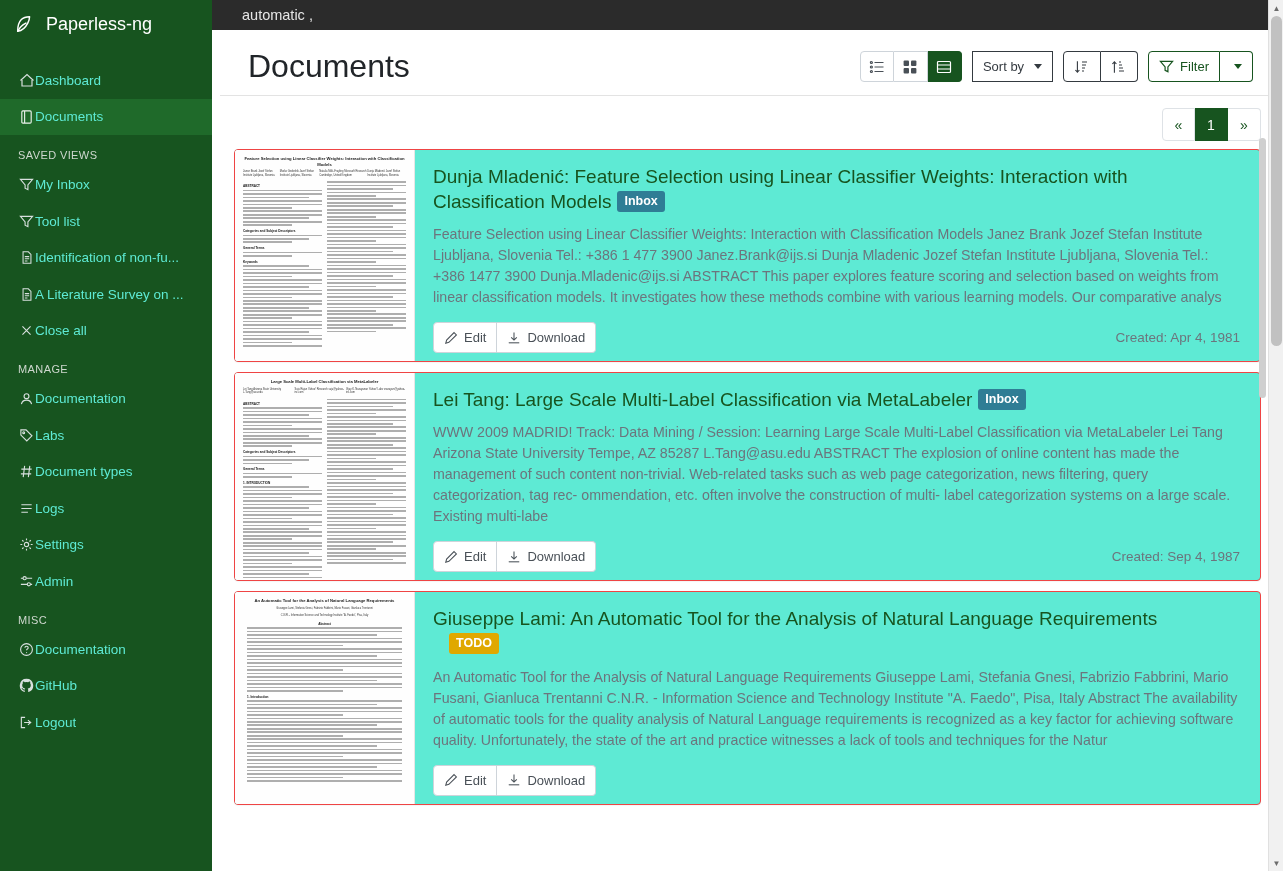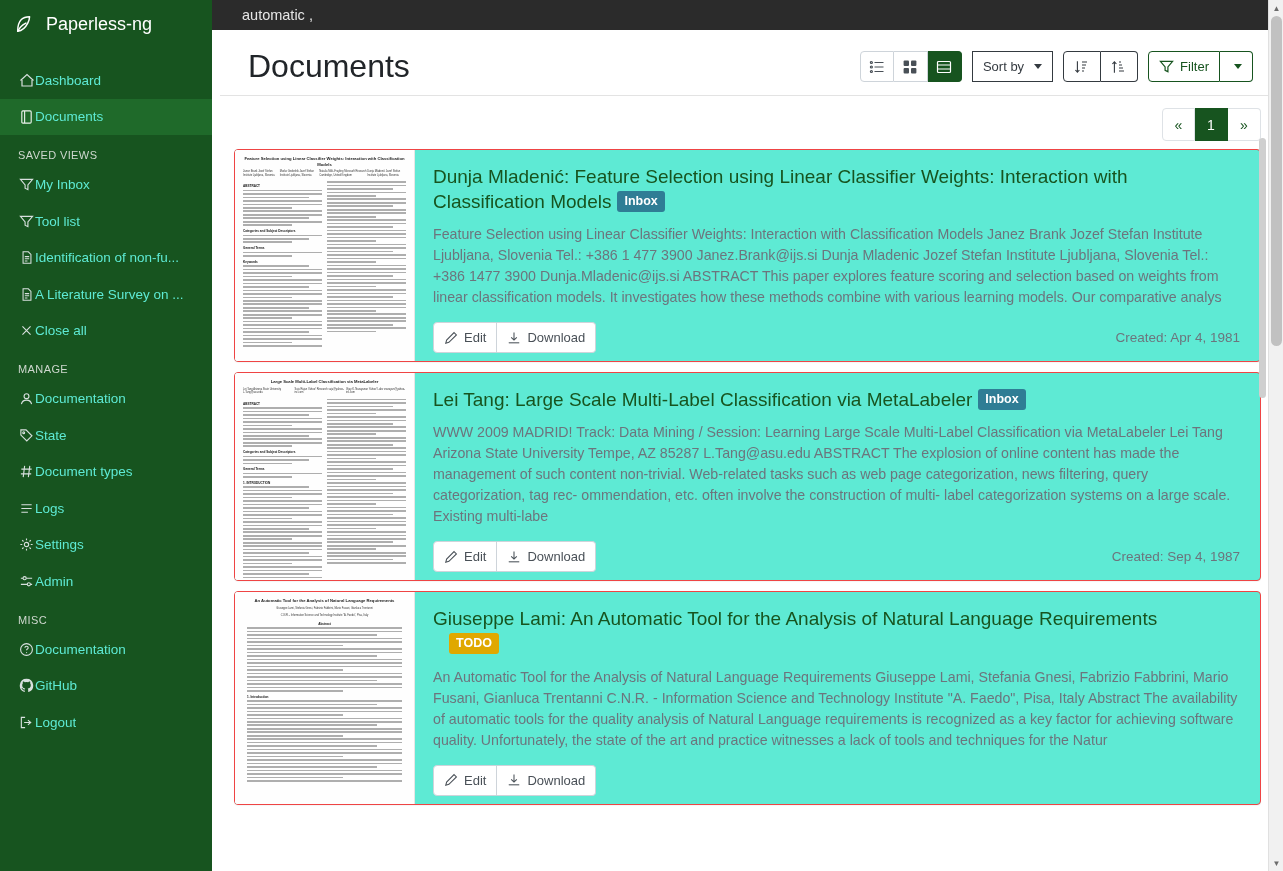--- a/index.html
+++ b/index.html
@@ -428,21 +428,21 @@
         </span>
         <span class="label">Documentation</span>
       </div>
       <div class="nav-item">
         <span class="ico">
           <svg width="15" height="15" viewBox="0 0 16 16" fill="none" stroke="#e9ecef" stroke-width="1.2">
               <path d="M2 2h5.5l6.3 6.3-5.5 5.5L2 7.5z"></path>
               <circle cx="5" cy="5" r="1"></circle>
             </svg>
         </span>
-        <span class="label">State</span>
+        <span class="label">Labs</span>
       </div>
       <div class="nav-item">
         <span class="ico">
           <svg width="15" height="15" viewBox="0 0 16 16" fill="none" stroke="#e9ecef" stroke-width="1.2">
               <path d="M6 2L4.5 14M11.5 2L10 14M2.5 5.5h11M2 10.5h11"></path>
             </svg>
         </span>
         <span class="label">Document types</span>
       </div>
       <div class="nav-item">

